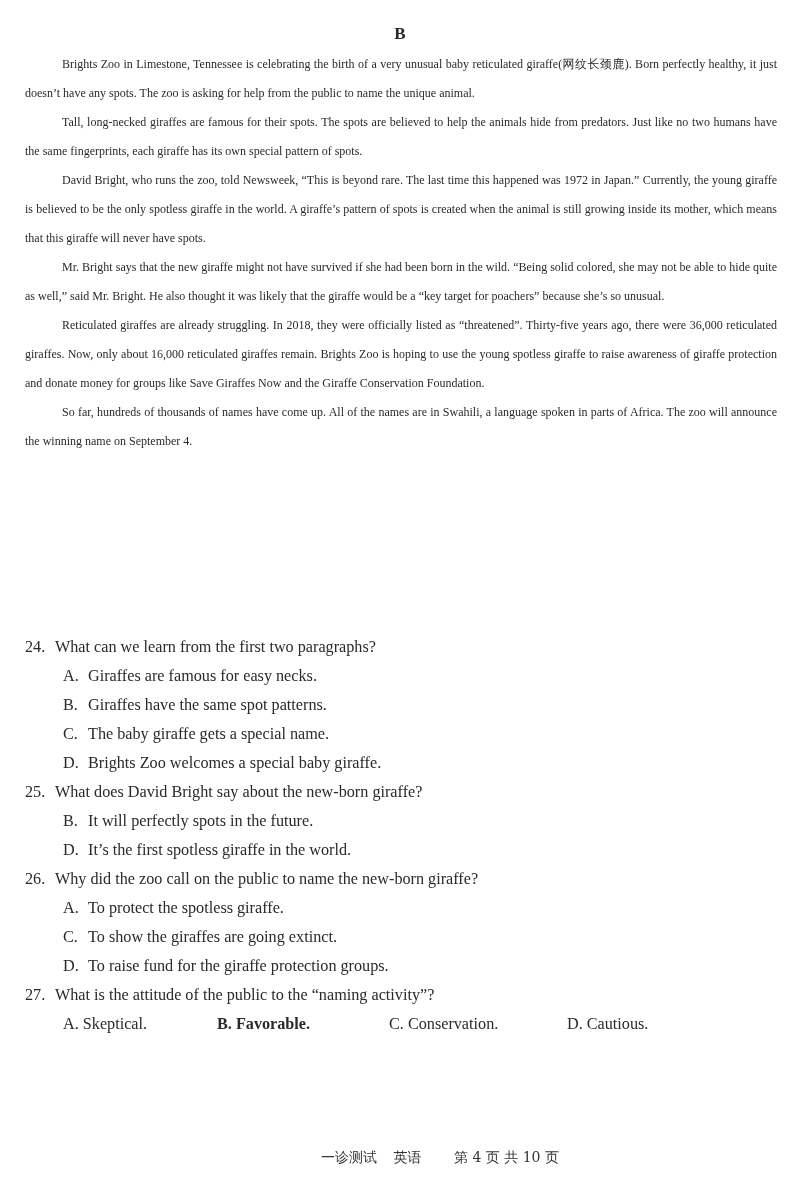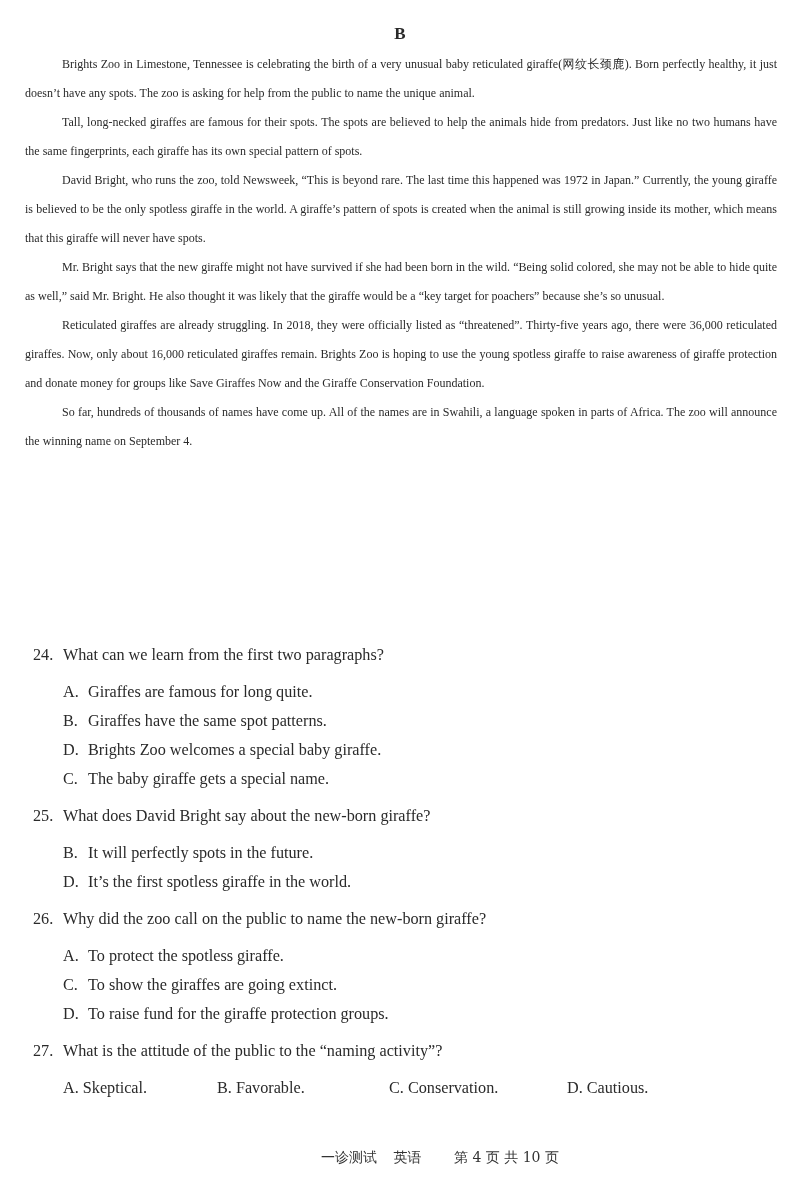--- a/index.html
+++ b/index.html
@@ -10,27 +10,27 @@
   .section-title {
     position: absolute; top: 24px; left: 0; width: 800px; text-align: center;
     font-weight: bold; font-size: 17px;
   }
   .passage {
     position: absolute; top: 50px; left: 25px; width: 752px;
     font-size: 12px; line-height: 29px; text-align: justify;
   }
   .passage p { margin: 0; text-indent: 37px; }
   .questions { position: absolute; top: 633px; left: 25px; width: 752px; font-size: 16.2px; line-height: 29px; }
-  .q { margin: 8px; }
+  .q { margin: 0; }
   .q .num { display: inline-block; width: 30px; }
   .opt { margin: 0; padding-left: 38px; }
   .opt .letter { display: inline-block; width: 25px; }
   .opt-row { display: flex; padding-left: 38px; }
   .opt-row .cell:nth-child(1) { width: 154px; }
-  .opt-row .cell:nth-child(2) { width: 172px; }
+  .opt-row .cell:nth-child(2) { width: 172px; font-weight: bold; }
   .opt-row .cell:nth-child(3) { width: 178px; }
   .footer {
     position: absolute; top: 1149px; left: 0; width: 800px; text-align: center;
     font-size: 14px; font-family: "DejaVu Serif", serif; color: #333; padding-left: 40px;
   }
   .footer span { margin: 0 6px; }
 </style>
 </head>
 <body>
 
@@ -41,24 +41,24 @@
   <p>Tall, long-necked giraffes are famous for their spots. The spots are believed to help the animals hide from predators. Just like no two humans have the same fingerprints, each giraffe has its own special pattern of spots.</p>
   <p>David Bright, who runs the zoo, told Newsweek, “This is beyond rare. The last time this happened was 1972 in Japan.” Currently, the young giraffe is believed to be the only spotless giraffe in the world. A giraffe’s pattern of spots is created when the animal is still growing inside its mother, which means that this giraffe will never have spots.</p>
   <p>Mr. Bright says that the new giraffe might not have survived if she had been born in the wild. “Being solid colored, she may not be able to hide quite as well,” said Mr. Bright. He also thought it was likely that the giraffe would be a “key target for poachers” because she’s so unusual.</p>
   <p>Reticulated giraffes are already struggling. In 2018, they were officially listed as “threatened”. Thirty-five years ago, there were 36,000 reticulated giraffes. Now, only about 16,000 reticulated giraffes remain. Brights Zoo is hoping to use the young spotless giraffe to raise awareness of giraffe protection and donate money for groups like Save Giraffes Now and the Giraffe Conservation Foundation.</p>
   <p>So far, hundreds of thousands of names have come up. All of the names are in Swahili, a language spoken in parts of Africa. The zoo will announce the winning name on September 4.</p>
 </div>
 
 <div class="questions">
   <div>
     <p class="q"><span class="num">24.</span><span>What can we learn from the first two paragraphs?</span></p>
-    <p class="opt"><span class="letter">A.</span><span>Giraffes are famous for long quite.</span></p>
+    <p class="opt"><span class="letter">A.</span><span>Giraffes are famous for easy necks.</span></p>
     <p class="opt"><span class="letter">B.</span><span>Giraffes have the same spot patterns.</span></p>
+    <p class="opt"><span class="letter">C.</span><span>The baby giraffe gets a special name.</span></p>
     <p class="opt"><span class="letter">D.</span><span>Brights Zoo welcomes a special baby giraffe.</span></p>
-    <p class="opt"><span class="letter">C.</span><span>The baby giraffe gets a special name.</span></p>
   </div>
   <div>
     <p class="q"><span class="num">25.</span><span>What does David Bright say about the new-born giraffe?</span></p>
     <p class="opt"><span class="letter">B.</span><span>It will perfectly spots in the future.</span></p>
     <p class="opt"><span class="letter">D.</span><span>It’s the first spotless giraffe in the world.</span></p>
   </div>
   <div>
     <p class="q"><span class="num">26.</span><span>Why did the zoo call on the public to name the new-born giraffe?</span></p>
     <p class="opt"><span class="letter">A.</span><span>To protect the spotless giraffe.</span></p>
     <p class="opt"><span class="letter">C.</span><span>To show the giraffes are going extinct.</span></p>

